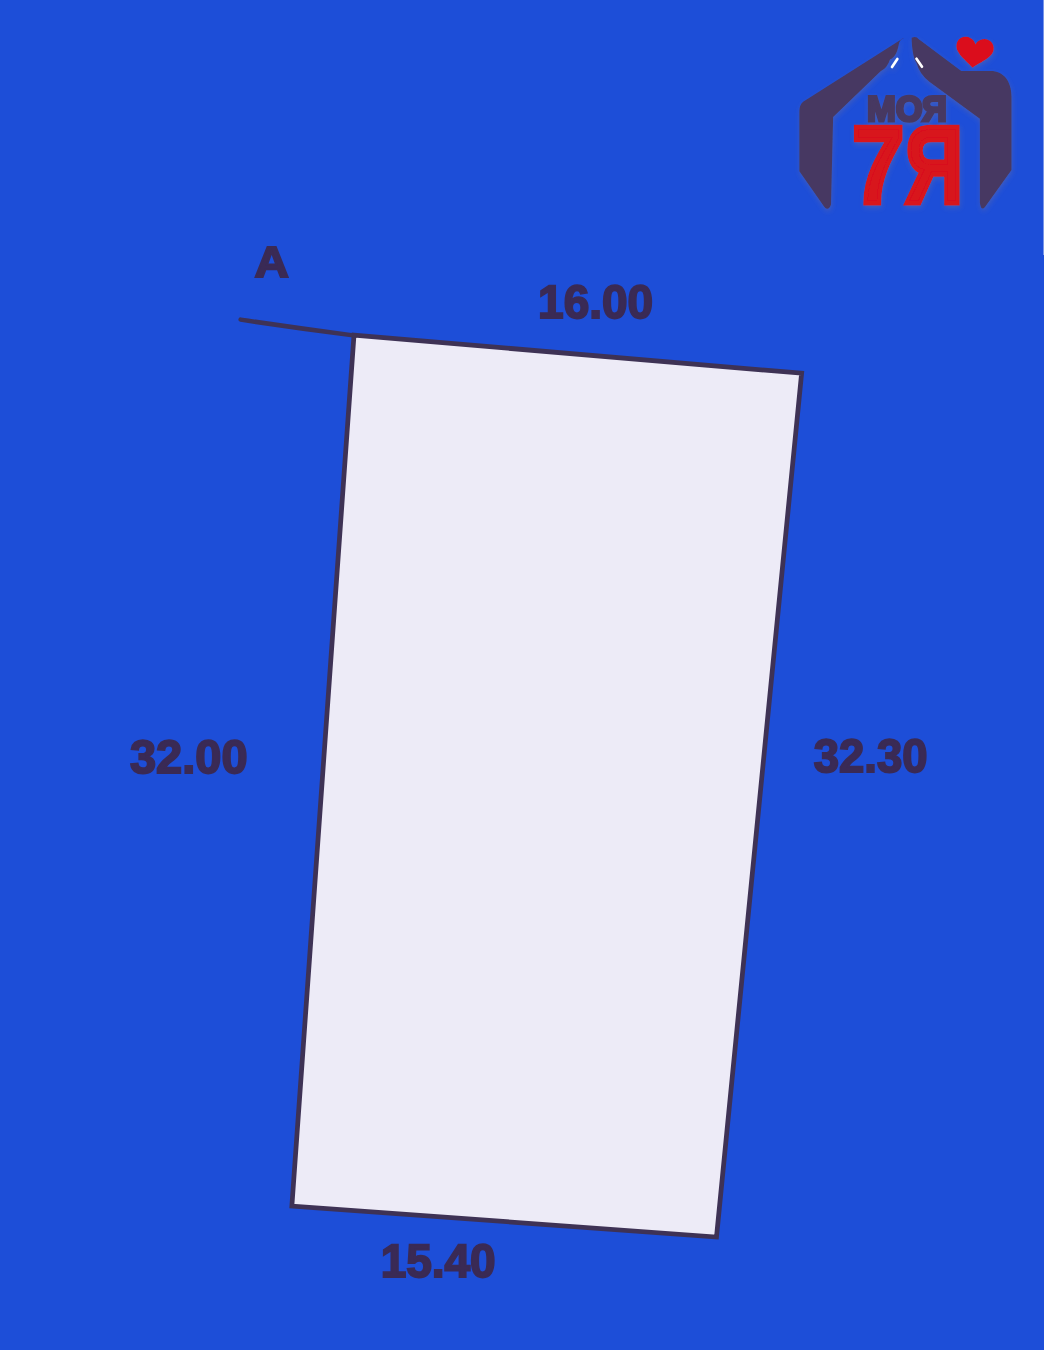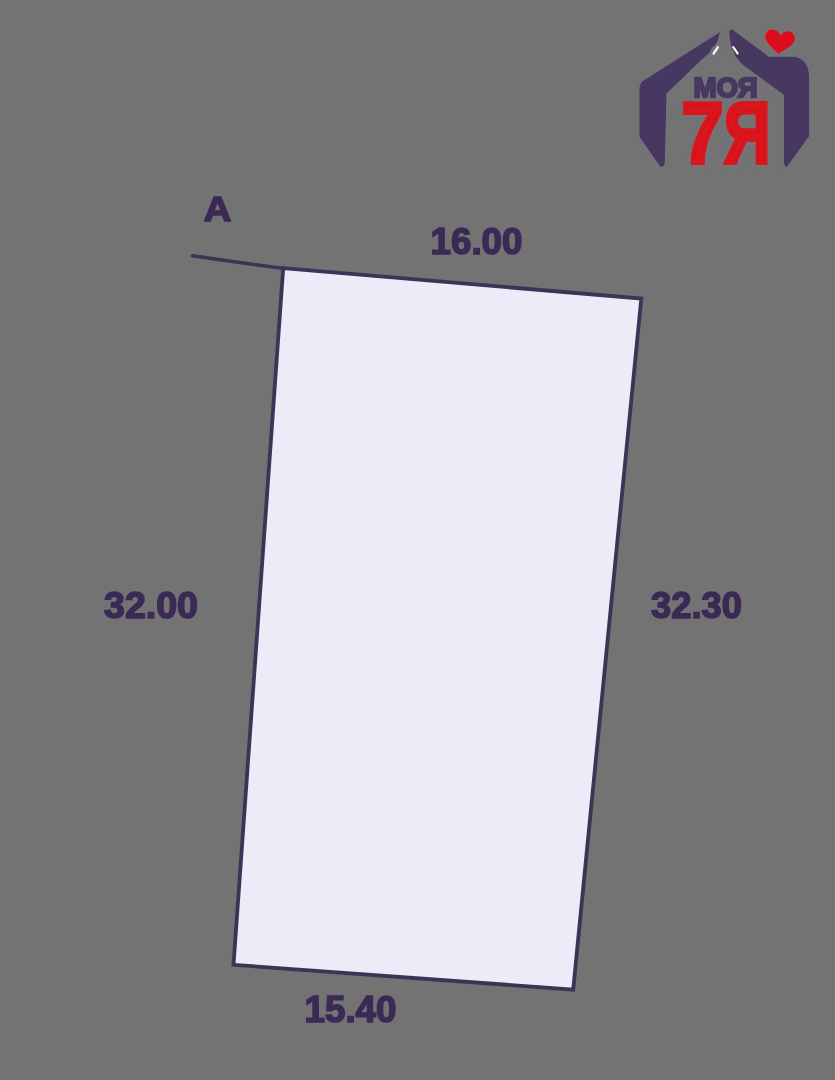--- a/index.html
+++ b/index.html
@@ -1,16 +1,16 @@
 <!DOCTYPE html>
 <html><head>
 <meta charset="utf-8">
 <style>
   html,body{margin:0;padding:0;background:#ffffff;}
-  .page{position:relative;width:835px;height:1080px;background:#737373;overflow:hidden;
+  .page{position:relative;width:835px;height:1080px;background:#1d4ed8;overflow:hidden;
         font-family:"Liberation Sans", sans-serif;}
   svg{display:block;}
 </style>
 </head>
 <body>
 <div class="page">
 <svg width="835" height="1080" viewBox="0 0 835 1080">
 
   <polygon points="283.2,268.1 641.3,298.6 573.2,989.6 233.5,964.8" fill="#EDEBF7" stroke="#3E3255" stroke-width="3.8"></polygon>
 

